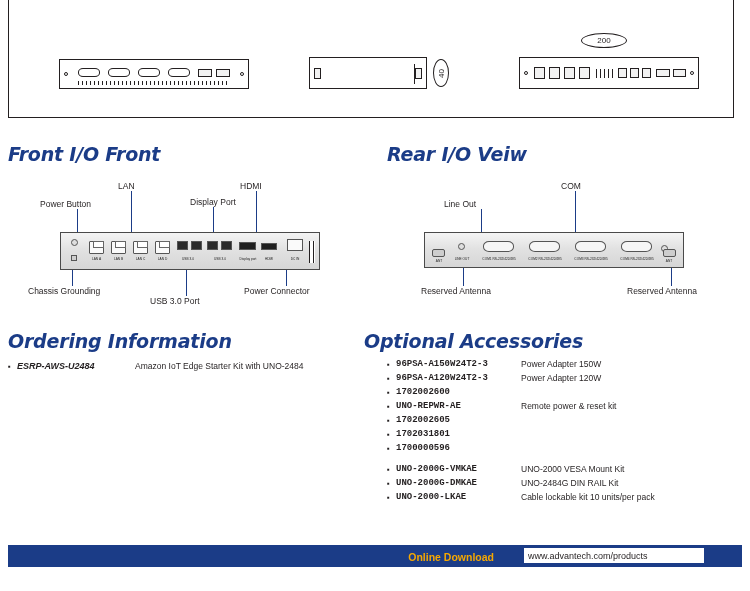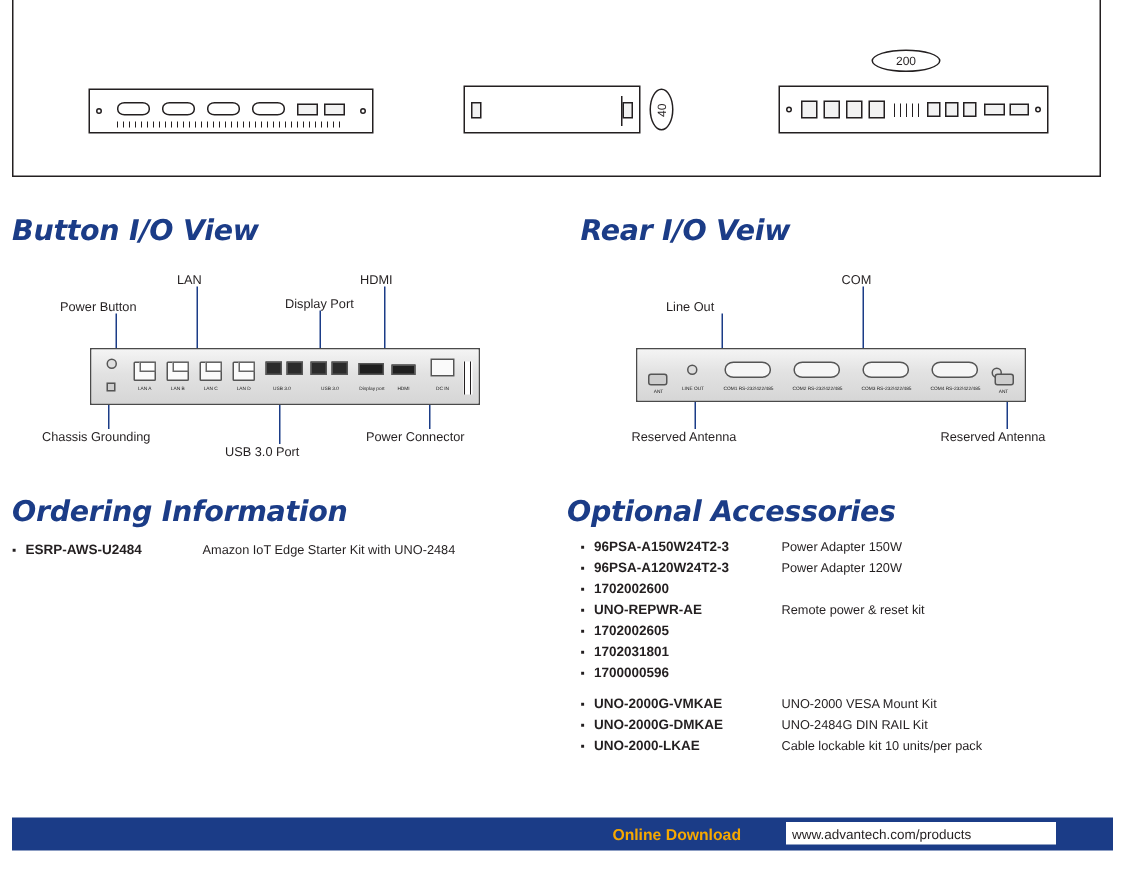--- a/index.html
+++ b/index.html
@@ -111,23 +111,23 @@
 
   
   .list{ position:absolute; }
   .row{ display:flex; align-items:flex-start; margin-bottom:1px; }
   .bullet{
     width:9px; flex:0 0 9px; color:#231f20; font-size:8px; line-height:12px; padding-top:1px;
   }
   .pn{
     font-weight:bold; font-size:9px; line-height:12px; color:#231f20;
   }
-  .ord-pn{ width:118px; flex:0 0 118px; }
+  .ord-pn{ width:118px; flex:0 0 118px;font-style:italic; }
   .ord-desc{ font-size:8.5px; line-height:12px; color:#231f20; }
-  .acc-pn{ width:125px; flex:0 0 125px; }
+  .acc-pn{ width:125px; flex:0 0 125px;font-family:Liberation Mono, monospace; }
   .acc-desc{ font-size:8.5px; line-height:12px; color:#231f20; max-width:200px; }
   .gap{ height:7px; }
 
   
   .footer{
     position:absolute; left:8px; top:545px; width:734px; height:22px;
     background:#1b3c87;
   }
   .footer-txt{
     position:absolute; right:256px; top:551px;
@@ -184,21 +184,21 @@
       <div class="port" style="left:98px; top:10px; width:9px; height:10px;"></div>
       <div class="port" style="left:110px; top:10px; width:9px; height:10px;"></div>
       <div class="port" style="left:122px; top:10px; width:9px; height:10px;"></div>
       <div class="port" style="left:136px; top:11px; width:14px; height:8px;"></div>
       <div class="port" style="left:153px; top:11px; width:13px; height:8px;"></div>
     </div>
 
   </div>
 </div>
 
-<h2 class="sec" style="left:8px; top:143px;">Button I/O View</h2>
+<h2 class="sec" style="left:8px; top:143px;">Front I/O Front</h2>
 
 <div class="io-wrap" style="left:0; top:0; width:370px; height:310px;">
 
   <div class="callout" style="left:40px; top:199px;">Power Button</div>
   <div class="callout" style="left:118px; top:181px;">LAN</div>
   <div class="callout" style="left:190px; top:197px;">Display Port</div>
   <div class="callout" style="left:240px; top:181px;">HDMI</div>
   <div class="callout" style="left:28px; top:286px;">Chassis Grounding</div>
   <div class="callout" style="left:150px; top:296px;">USB 3.0 Port</div>
   <div class="callout" style="left:244px; top:286px;">Power Connector</div>
@@ -291,21 +291,21 @@
 <h2 class="sec" style="left:8px; top:330px;">Ordering Information</h2>
 
 <div class="list" style="left:8px; top:360px; width:360px;">
   <div class="row">
     <div class="bullet">▪</div>
     <div class="pn ord-pn">ESRP-AWS-U2484</div>
     <div class="ord-desc">Amazon IoT Edge Starter Kit with UNO-2484</div>
   </div>
 </div>
 
-<h2 class="sec" style="left:378px; top:330px;">Optional Accessories</h2>
+<h2 class="sec" style="left:364px; top:330px;">Optional Accessories</h2>
 
 <div class="list" style="left:387px; top:358px; width:350px;">
 
   <div class="row">
     <div class="bullet">▪</div>
     <div class="pn acc-pn">96PSA-A150W24T2-3</div>
     <div class="acc-desc">Power Adapter 150W</div>
   </div>
   <div class="row">
     <div class="bullet">▪</div>

